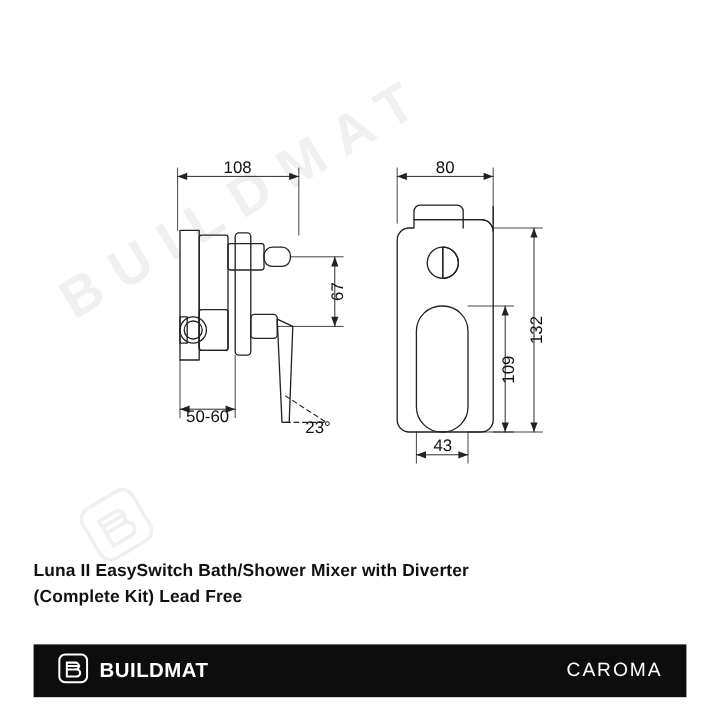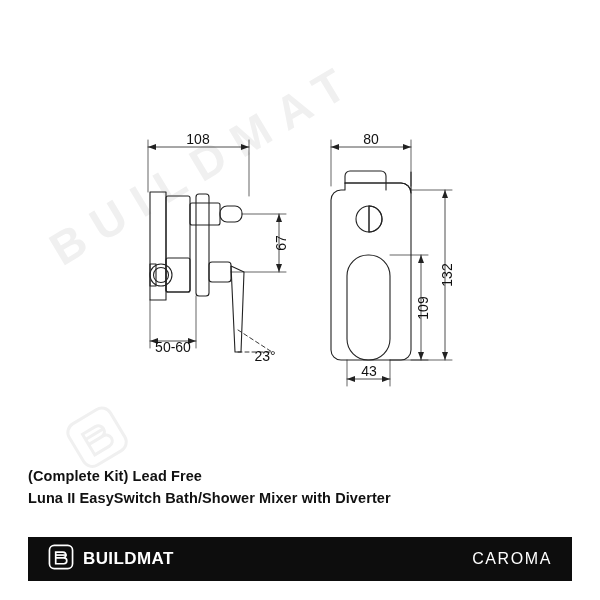--- a/index.html
+++ b/index.html
@@ -185,22 +185,22 @@
       <text x="173" y="352" text-anchor="middle">50-60</text>
       <text x="369" y="376" text-anchor="middle">43</text>
       <text x="265" y="361" text-anchor="middle">23°</text>
       <text x="286" y="243" text-anchor="middle" transform="rotate(-90 286 243)">67</text>
       <text x="452" y="275" text-anchor="middle" transform="rotate(-90 452 275)">132</text>
       <text x="428" y="308" text-anchor="middle" transform="rotate(-90 428 308)">109</text>
     </g>
   </svg>
 
   <div class="caption">
+    <div>Luna II EasySwitch Bath/Shower Mixer with Diverter</div>
     <div>(Complete Kit) Lead Free</div>
-    <div>Luna II EasySwitch Bath/Shower Mixer with Diverter</div>
   </div>
 
   <div class="footer">
     <div class="brand-left">
       <span>
         <svg width="26" height="26" viewBox="0 0 54 54" aria-hidden="true">
           <rect x="3" y="3" width="48" height="48" rx="10" fill="none" stroke="#ffffff" stroke-width="3.5"></rect>
           <path d="M16 17 H31 a6 6 0 0 1 0 12 H16 z M16 29 H33 a6 6 0 0 1 0 12 H16 z" fill="none" stroke="#ffffff" stroke-width="3.5"></path>
           <line x1="16" y1="23" x2="39" y2="23" stroke="#ffffff" stroke-width="3.5"></line>
         </svg>

